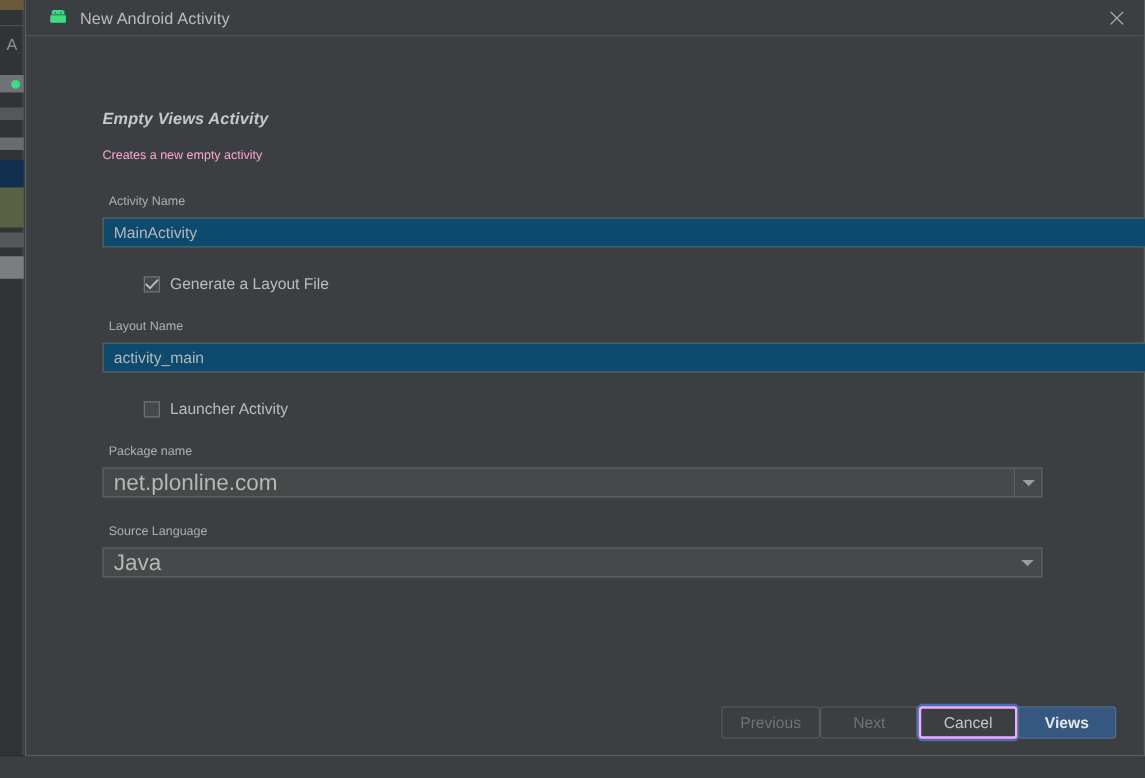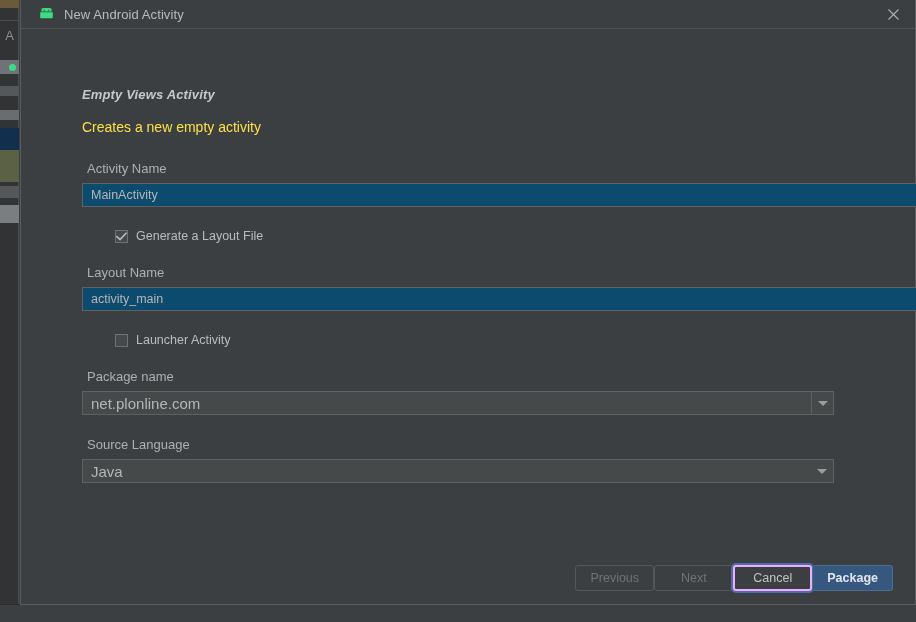--- a/index.html
+++ b/index.html
@@ -76,25 +76,25 @@
   }
   .form {
     position: absolute;
     left: 61px; top: 58px; width: 752px;
   }
   .tpl-title {
     font-size: 13px; font-weight: bold; color: #c8c8c8;
     margin: 0 0 17px 0; letter-spacing: 0.15px; font-style: italic;
   }
   .tpl-desc {
-    font-size: 14px; color: #fde047;
+    font-size: 10px; color: #f9a8d4;
     margin: 0 0 26px 0;
   }
   .field-label {
-    font-size: 13px; color: #a9b1b6;
+    font-size: 10px; color: #a9b1b6;
     margin: 0 0 7px 5px;
   }
   .text-input {
     width: 908px; height: 24px;
     background: #0c4a6e;
     border: 1px solid #5e6264;
     color: #b6b6b6;
     font-size: 12.5px;
     font-family: "Liberation Sans", sans-serif;
     padding: 0 0 0 8px;
@@ -104,21 +104,21 @@
   .combo {
     width: 752px; height: 24px;
     background: #45494a;
     border: 1px solid #5e6264;
     display: flex; align-items: center;
     margin-bottom: 22px;
     position: relative;
   }
   .combo-value {
     flex: 1 1 auto; padding-left: 8px;
-    font-size: 15px; color: #b6b6b6;
+    font-size: 18px; color: #b6b6b6;
     white-space: nowrap; overflow: hidden;
   }
   .combo-arrow {
     width: 22px; height: 100%;
     display: flex; align-items: center; justify-content: center;
     flex: 0 0 22px;
   }
   .combo.separated .combo-arrow { border-left: 1px solid #5e6264; }
   .arrow-glyph {
     width: 0; height: 0;
@@ -259,16 +259,16 @@
         </span>
       </div>
 
     </div>
   </div>
 
   <div class="footer">
     <div class="btn disabled">Previous</div>
     <div class="btn disabled">Next</div>
     <div class="btn focused">Cancel</div>
-    <div class="btn primary">Package</div>
+    <div class="btn primary">Views</div>
   </div>
 
 </div>
 
 </body></html>

